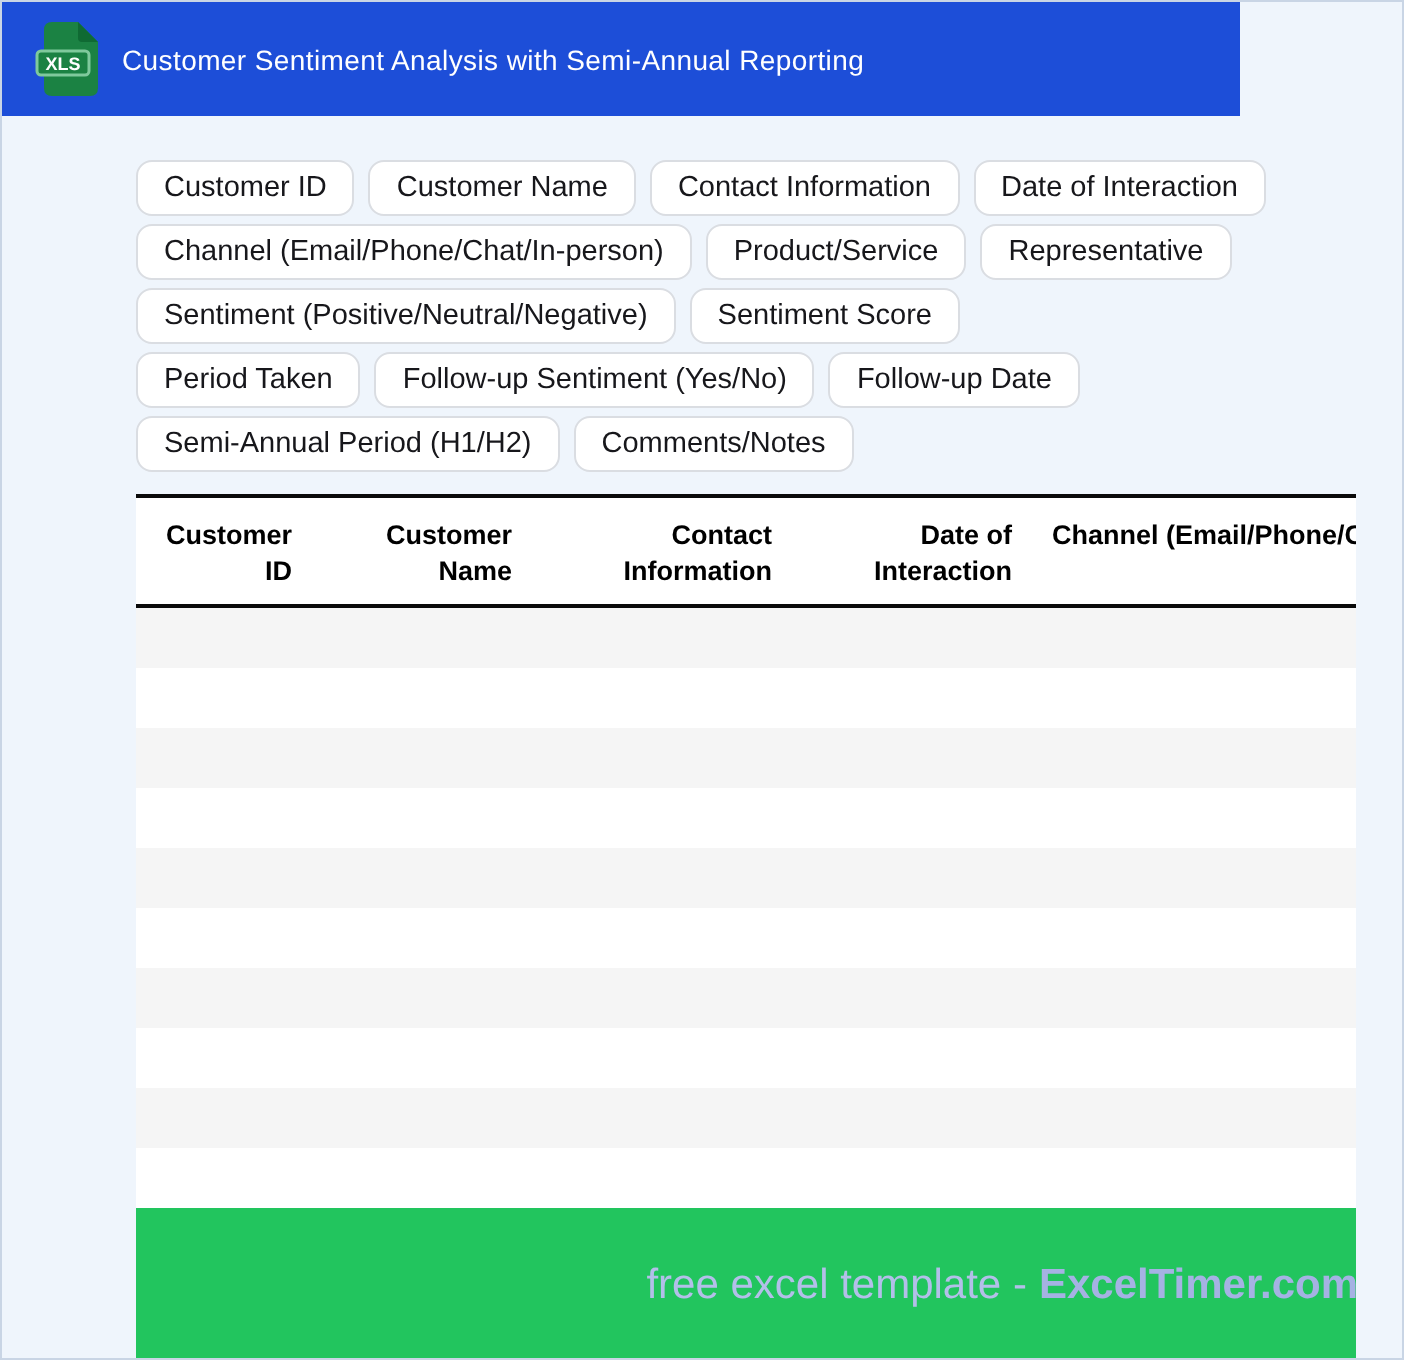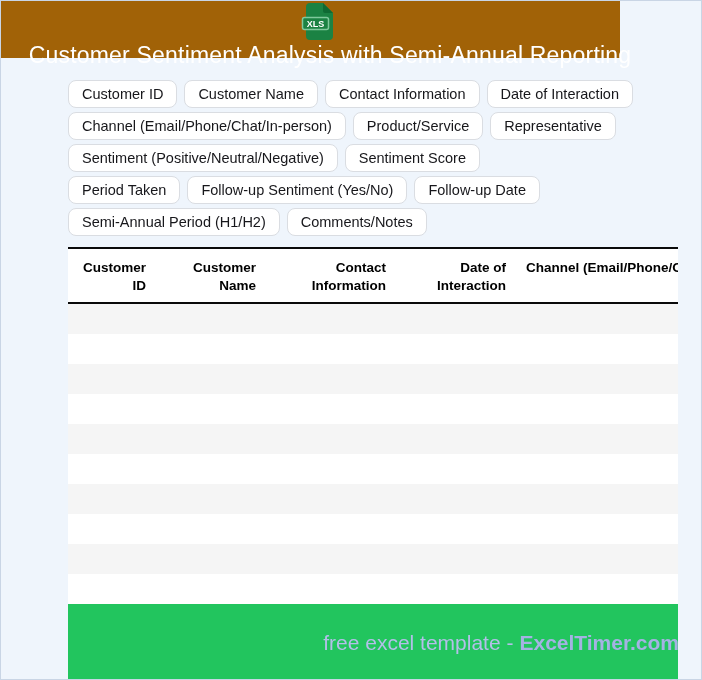--- a/index.html
+++ b/index.html
@@ -8,31 +8,30 @@
     position:relative;
     background:#EFF5FC;
     border:1px solid #C9D5E5;
     overflow:hidden;
     font-family:"Liberation Sans", sans-serif;
   }
   
   .banner {
     position:absolute; top:0; left:0;
     width:619px; height:57px;
-    background:#a16207;
+    background:#1d4ed8;
     display:flex; align-items:center;
     padding-left:15px;
-    flex-direction:column;
   }
   .file-icon { width:37px; height:41px; flex:0 0 auto; }
   .banner-title {
     color:#FFFFFF;
-    font-size:23px;
+    font-size:14px;
     font-weight:500;
-    margin-left:24px;
+    margin-left:8px;
     letter-spacing:0.2px;
     white-space:nowrap;
   }
   
   .chips {
     position:absolute; top:79px; left:67px; width:600px;
   }
   .chip-row { display:flex; gap:7px; margin-bottom:4px; }
   .chip {
     display:inline-flex; align-items:center;

